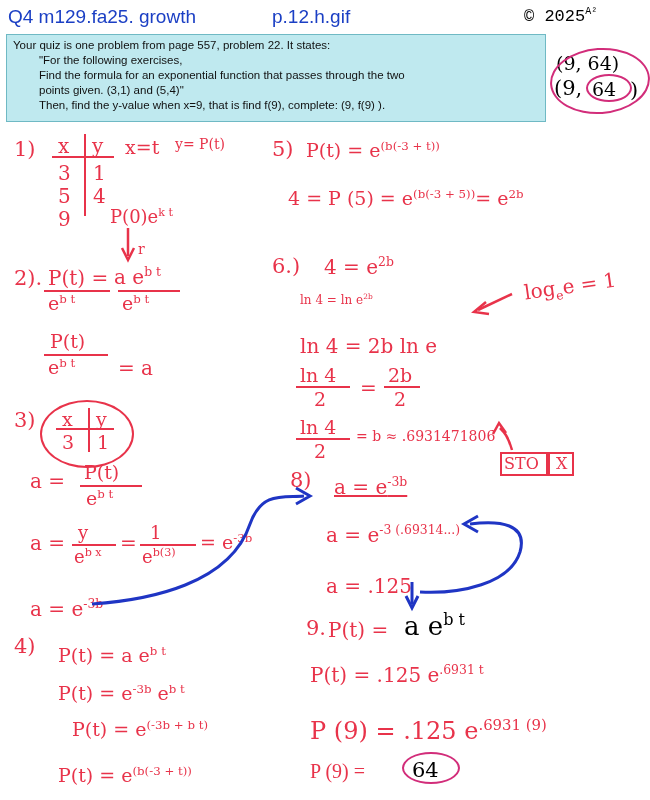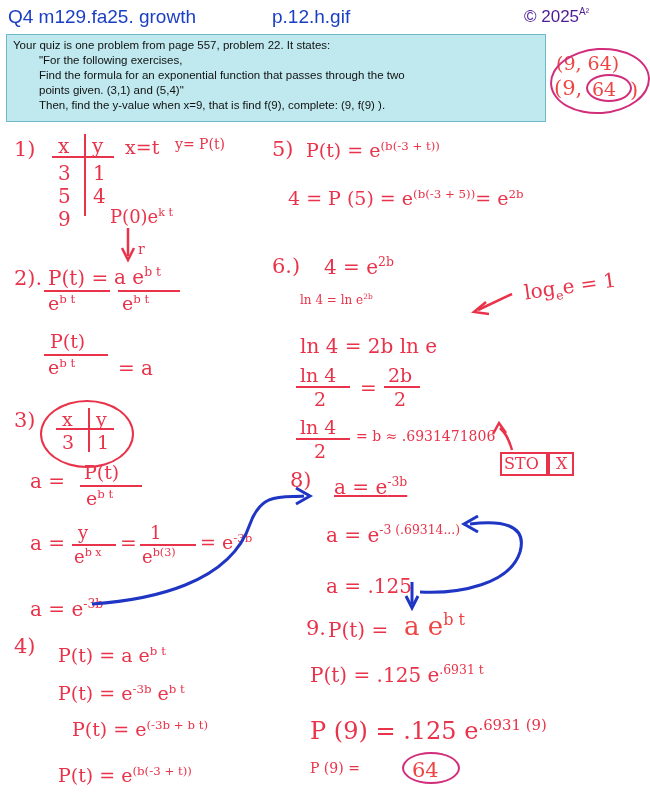--- a/index.html
+++ b/index.html
@@ -18,41 +18,42 @@
     font-size:19px;color:#1b3fc4;font-family:"Liberation Sans",sans-serif;
     white-space:nowrap;
   }
   .hdr-file{
     position:absolute;left:272px;top:2px;
     font-size:19px;color:#1b3fc4;
     white-space:nowrap;
   }
   .hdr-copy{
     position:absolute;left:524px;top:2px;
-    font-size:17px;color:#4c1d95;
+    font-size:17px;color:#000000;
     white-space:nowrap;
+    font-family:Liberation Mono, monospace;
   }
   .hdr-copy sup{font-size:10px;}
 
   
   .quizbox{
     position:absolute;left:6px;top:30px;width:540px;height:88px;
     background:#bfe9ef;border:1px solid #6fb9c4;
     box-sizing:border-box;
     padding:3px 6px;
   }
   .quizbox .ln{
     font-size:11.5px;color:#111;line-height:15px;white-space:nowrap;
   }
   .quizbox .ind{padding-left:26px;}
 
   
   .hw{position:absolute;white-space:nowrap;}
   .red{color:#e8334a;font-family:"DejaVu Serif",serif;}
-  .mag{color:#ef4444;font-family:"DejaVu Serif",serif;}
+  .mag{color:#000000;font-family:"DejaVu Serif",serif;}
   .sup{font-size:0.62em;vertical-align:super;}
   .sub{font-size:0.62em;vertical-align:sub;}
 
   
   .ellipse{
     position:absolute;border:2.5px solid #e8334a;border-radius:50%;
   }
 
   
   .vrule{position:absolute;background:#e8334a;width:2px;}
@@ -230,21 +231,21 @@
   <div class="hw red" style="left:328px;top:614px;font-size:20px;">P(t) =</div>
   <div class="hw mag" style="left:404px;top:606px;font-size:26px;">
     <span>a e</span><span class="sup">b t</span>
   </div>
   <div class="hw red" style="left:310px;top:658px;font-size:20px;">
     <span>P(t) = .125 e</span><span class="sup">.6931 t</span>
   </div>
   <div class="hw red" style="left:310px;top:712px;font-size:24px;">
     <span>P (9) = .125 e</span><span class="sup">.6931 (9)</span>
   </div>
-  <div class="hw red" style="left:310px;top:756px;font-size:14px;">P (9) =</div>
+  <div class="hw red" style="left:310px;top:756px;font-size:20px;font-family:Liberation Serif, serif;">P (9) =</div>
   <div class="hw mag" style="left:412px;top:754px;font-size:21px;">64</div>
   <div class="ellipse" style="left:402px;top:748px;width:54px;height:28px;border-color:#d22d7a;"></div>
 
   <svg class="ann" viewBox="0 0 650 800">
 
     <g>
       <path d="M128 224 L128 252" stroke="#e8334a" stroke-width="2.5" fill="none"></path>
       <path d="M122 244 L128 256 L134 244" stroke="#e8334a" stroke-width="2.5" fill="none"></path>
     </g>
 

